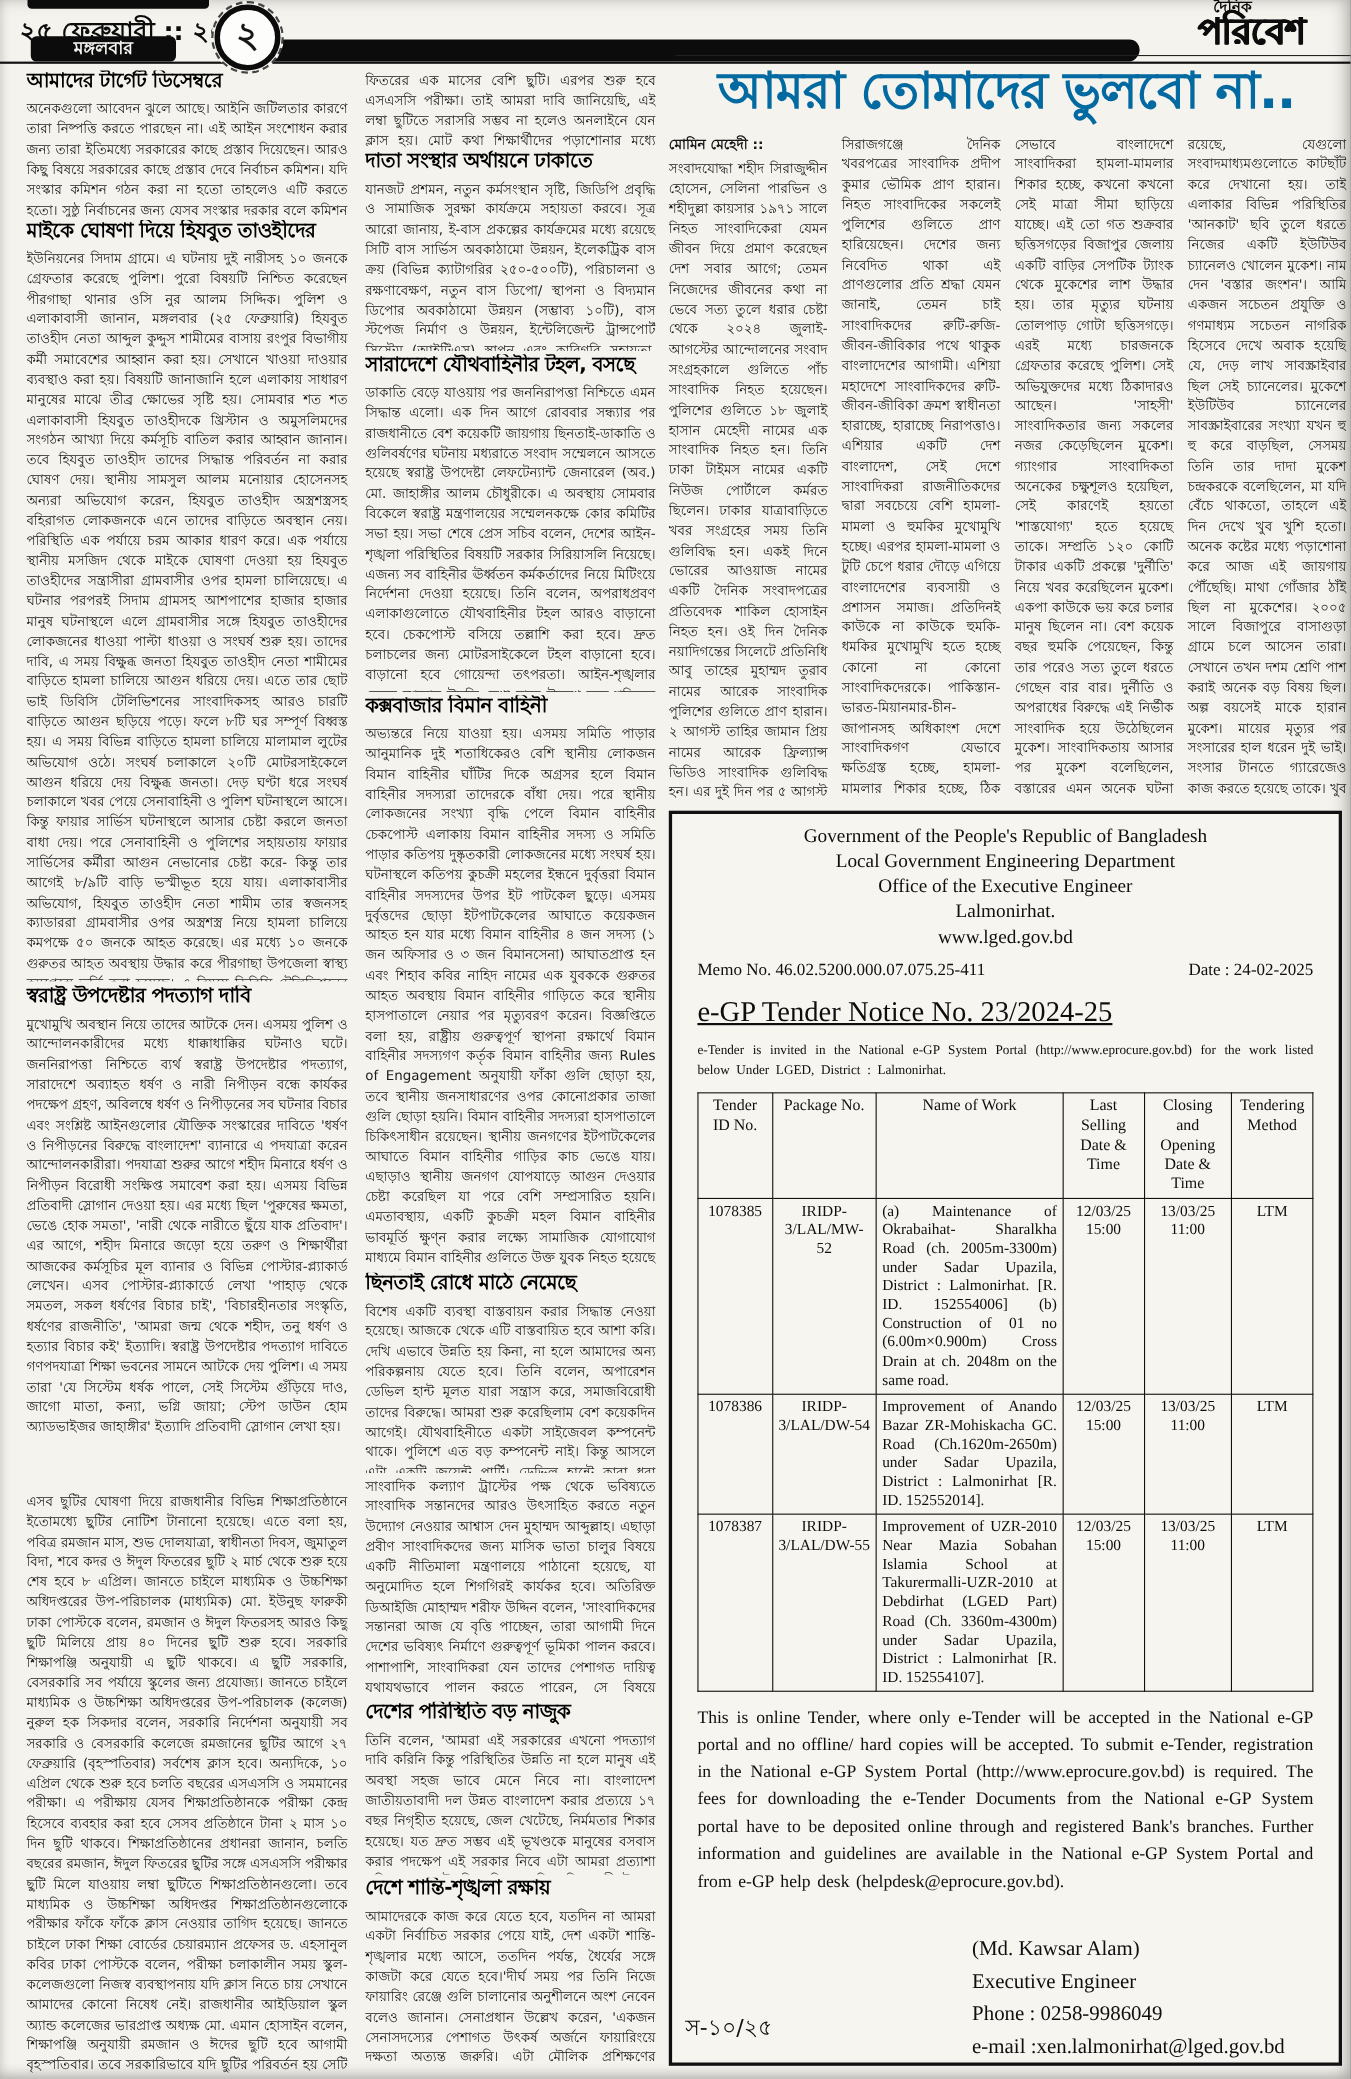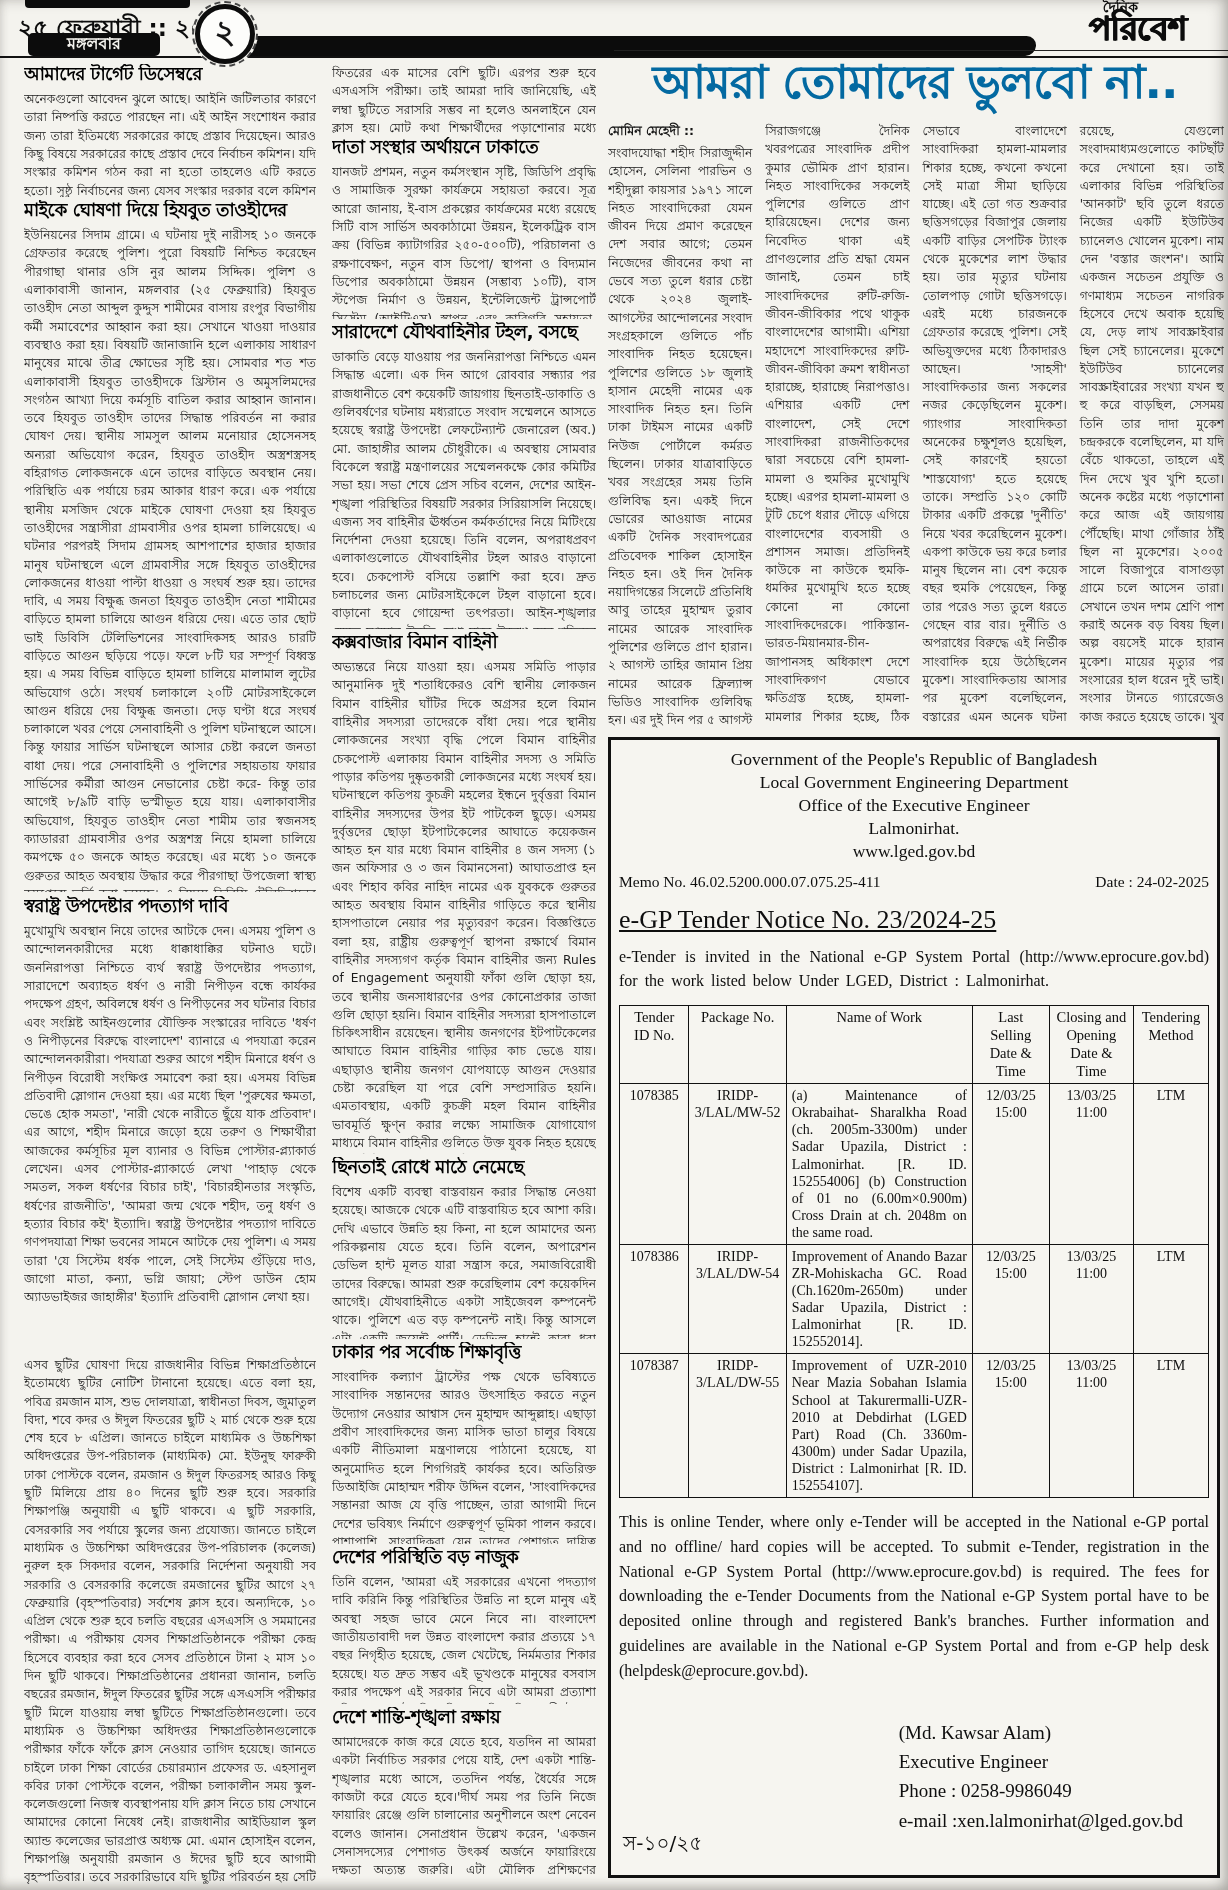--- a/index.html
+++ b/index.html
@@ -28,25 +28,25 @@
   .art{position:absolute;left:0;right:0;overflow:hidden;}
   .art h2{font-size:18px;line-height:1.12;margin:0 0 6px;font-weight:700;letter-spacing:-.5px;color:#000;}
   .bodytext{font-size:12.2px;line-height:1.5;text-align:justify;margin:0;color:#1b1b1b;}
   .byline{font-weight:700;margin:0 0 2px;font-size:12.5px;}
   
   #main-headline{position:absolute;left:606px;top:57px;width:618px;text-align:center;font-size:46px;font-weight:800;
         letter-spacing:-1px;margin:0;line-height:1.1;color:#0369a1;}
   #main-cols{position:absolute;left:608px;top:122px;width:616px;height:610px;column-count:4;column-gap:13px;overflow:hidden;}
   
   #tender{position:absolute;left:608px;top:737px;width:612px;height:1141px;border:3px solid #111;background:#f6f5f0;
-        box-sizing:border-box;padding:8px 8px;font-family:"Liberation Serif","DejaVu Serif",serif;color:#0e0e0e;overflow:hidden;}
+        box-sizing:border-box;padding:8px 23px;font-family:"Liberation Serif","DejaVu Serif",serif;color:#0e0e0e;overflow:hidden;}
   .gov{ text-align:center;font-size:17.5px;line-height:1.32;}
   .memo-row{display:flex;justify-content:space-between;font-size:15.5px;margin-top:10px;}
   .tender-title{text-align:left;font-size:26px;font-weight:400;text-decoration:underline;margin:14px 0 10px;}
-  .intro{font-size:16px;line-height:1.5;text-align:justify;word-spacing:3px;margin:6px 0 12px;}
+  .intro{font-size:12px;line-height:1.5;text-align:justify;word-spacing:3px;margin:6px 0 12px;}
   table.tender{width:100%;border-collapse:collapse;font-size:14px;line-height:1.22;}
   table.tender th,table.tender td{border:1.6px solid #111;padding:3px 5px;vertical-align:top;}
   table.tender th{font-weight:400;text-align:center;font-size:14.5px;}
   td.work{text-align:justify;}
   td.c{text-align:center;}
   .note{font-size:16px;line-height:1.55;text-align:justify;word-spacing:2px;margin-top:12px;}
   .sig{margin-top:34px;display:flex;justify-content:flex-end;}
   .sig-inner{font-size:19px;line-height:1.55;margin-right:26px;}
   .ref-code{position:absolute;left:12px;bottom:14px;font-size:20px;font-family:"DejaVu Sans",sans-serif;}
 </style>
@@ -101,21 +101,20 @@
     </section>
     <section class="art" style="top:568px;height:522px">
       <h2>কক্সবাজার বিমান বাহিনী</h2>
       <p class="bodytext">অভ্যন্তরে নিয়ে যাওয়া হয়। এসময় সমিতি পাড়ার আনুমানিক দুই শতাধিকেরও বেশি স্থানীয় লোকজন বিমান বাহিনীর ঘাঁটির দিকে অগ্রসর হলে বিমান বাহিনীর সদস্যরা তাদেরকে বাঁধা দেয়। পরে স্থানীয় লোকজনের সংখ্যা বৃদ্ধি পেলে বিমান বাহিনীর চেকপোস্ট এলাকায় বিমান বাহিনীর সদস্য ও সমিতি পাড়ার কতিপয় দুষ্কৃতকারী লোকজনের মধ্যে সংঘর্ষ হয়। ঘটনাস্থলে কতিপয় কুচক্রী মহলের ইন্ধনে দুর্বৃত্তরা বিমান বাহিনীর সদস্যদের উপর ইট পাটকেল ছুড়ে। এসময় দুর্বৃত্তদের ছোড়া ইটপাটকেলের আঘাতে কয়েকজন আহত হন যার মধ্যে বিমান বাহিনীর ৪ জন সদস্য (১ জন অফিসার ও ৩ জন বিমানসেনা) আঘাতপ্রাপ্ত হন এবং শিহাব কবির নাহিদ নামের এক যুবককে গুরুতর আহত অবস্থায় বিমান বাহিনীর গাড়িতে করে স্থানীয় হাসপাতালে নেয়ার পর মৃত্যুবরণ করেন। বিজ্ঞপ্তিতে বলা হয়, রাষ্ট্রীয় গুরুত্বপূর্ণ স্থাপনা রক্ষার্থে বিমান বাহিনীর সদস্যগণ কর্তৃক বিমান বাহিনীর জন্য Rules of Engagement অনুযায়ী ফাঁকা গুলি ছোড়া হয়, তবে স্থানীয় জনসাধারণের ওপর কোনোপ্রকার তাজা গুলি ছোড়া হয়নি। বিমান বাহিনীর সদস্যরা হাসপাতালে চিকিৎসাধীন রয়েছেন। স্থানীয় জনগণের ইটপাটকেলের আঘাতে বিমান বাহিনীর গাড়ির কাচ ভেঙে যায়। এছাড়াও স্থানীয় জনগণ যোপযাড়ে আগুন দেওয়ার চেষ্টা করেছিল যা পরে বেশি সম্প্রসারিত হয়নি। এমতাবস্থায়, একটি কুচক্রী মহল বিমান বাহিনীর ভাবমূর্তি ক্ষুণ্ন করার লক্ষ্যে সামাজিক যোগাযোগ মাধ্যমে বিমান বাহিনীর গুলিতে উক্ত যুবক নিহত হয়েছে বলে বিভিন্ন অপপ্রচার চালিয়ে যাচ্ছে, যা সত্য নয়। এক্ষেত্রে প্রচারিত গুলির খোসার ছবিটি পর্যবেক্ষণ করলে দেখা যায়, উক্ত খোসাটি ফাঁকা গুলির যা প্রাণঘাতি নয় এবং শুধু শব্দ তৈরি করে। যুবক নিহতের ঘটনায় বাংলাদেশ বিমান বাহিনী গভীর শোক ও পরিবারের প্রতি সহমর্মিতা প্রকাশ করছে। বিজ্ঞপ্তিতে আইএসপিআর জানায়, উক্ত ঘটনা প্রকাশে কিছু অনলাইন নিউজ পোর্টাল ও সামাজিক যোগাযোগ মাধ্যমে অসৎ উদ্দেশ্যে বিমান বাহিনী ঘাঁটি কক্সবাজার এর নাম বিমান বাহিনী ঘাঁটি শেখ হাসিনা হিসেবে উল্লেখ করা হচ্ছে- যা সত্য নয়। উক্ত ঘাঁটির নাম ২ ডিসেম্বর ২০২১ সালে সরকারি প্রজ্ঞাপনে পরিবর্তন করে বিমান বাহিনী ঘাঁটি কক্সবাজার রাখা হয় যা বর্তমানেও বহাল রয়েছে। আইএসপিআর আরও জানায়, বাংলাদেশ বিমান বাহিনী দেশের আকাশসীমা রক্ষার পাশাপাশি দেশের সার্বিক পরিস্থিতি মোকাবেলায় দেশের আপামর জনসাধারণের সাথে কাজ করে যাচ্ছে এবং ভবিষ্যতেও বিমান বাহিনী দেশের মানুষের কল্যাণে সর্বদা সচেষ্ট থাকবে। দেশের জনগণের জানমাল ও নিরাপত্তা রক্ষার্থে বাংলাদেশ বিমান বাহিনী সর্বদা অঙ্গীকারবদ্ধ।</p>
     </section>
     <section class="art" style="top:1093px;height:182px">
       <h2>ছিনতাই রোধে মাঠে নেমেছে</h2>
       <p class="bodytext">বিশেষ একটি ব্যবস্থা বাস্তবায়ন করার সিদ্ধান্ত নেওয়া হয়েছে। আজকে থেকে এটি বাস্তবায়িত হবে আশা করি। দেখি এভাবে উন্নতি হয় কিনা, না হলে আমাদের অন্য পরিকল্পনায় যেতে হবে। তিনি বলেন, অপারেশন ডেভিল হান্ট মূলত যারা সন্ত্রাস করে, সমাজবিরোধী তাদের বিরুদ্ধে। আমরা শুরু করেছিলাম বেশ কয়েকদিন আগেই। যৌথবাহিনীতে একটা সাইজেবল কম্পনেন্ট থাকে। পুলিশে এত বড় কম্পনেন্ট নাই। কিন্তু আসলে এটা একটি জয়েন্ট পার্টি। ডেভিল হান্টে কারা ধরা পড়ছে আপনারা একটু দেখেন। বড় সন্ত্রাস, বড় সন্ত্রাসকারী, চোরাকারবারি সবাই ধরা পড়ছে। বাহারুল আলম বলেন, একটি গোষ্ঠী চায় না বাংলাদেশে স্থিতিশীল পরিবেশ বজায় থাক। সেটার পেছনে রাজনৈতিক উদ্দেশ্য থাকতে পারে।</p>
     </section>
     <section class="art" style="top:1278px;height:202px">
-      <h2>ঢাকার পর সর্বোচ্চ শিক্ষাবৃত্তি</h2>
       <p class="bodytext">সাংবাদিক কল্যাণ ট্রাস্টের পক্ষ থেকে ভবিষ্যতে সাংবাদিক সন্তানদের আরও উৎসাহিত করতে নতুন উদ্যোগ নেওয়ার আশ্বাস দেন মুহাম্মদ আব্দুল্লাহ। এছাড়া প্রবীণ সাংবাদিকদের জন্য মাসিক ভাতা চালুর বিষয়ে একটি নীতিমালা মন্ত্রণালয়ে পাঠানো হয়েছে, যা অনুমোদিত হলে শিগগিরই কার্যকর হবে। অতিরিক্ত ডিআইজি মোহাম্মদ শরীফ উদ্দিন বলেন, 'সাংবাদিকদের সন্তানরা আজ যে বৃত্তি পাচ্ছেন, তারা আগামী দিনে দেশের ভবিষ্যৎ নির্মাণে গুরুত্বপূর্ণ ভূমিকা পালন করবে। পাশাপাশি, সাংবাদিকরা যেন তাদের পেশাগত দায়িত্ব যথাযথভাবে পালন করতে পারেন, সে বিষয়ে সহযোগিতার আশ্বাস দেন।' অনুষ্ঠানে উপস্থিত অতিথিরা শিক্ষাবৃত্তি প্রাপ্ত শিক্ষার্থীদের অভিনন্দন জানিয়ে তাদের সাফল্য কামনা করেন এবং সাংবাদিক কল্যাণ ট্রাস্টের এই মহৎ উদ্যোগকে স্বাগত জানান।</p>
     </section>
     <section class="art" style="top:1483px;height:157px">
       <h2>দেশের পরিস্থিতি বড় নাজুক</h2>
       <p class="bodytext">তিনি বলেন, 'আমরা এই সরকারের এখনো পদত্যাগ দাবি করিনি কিন্তু পরিস্থিতির উন্নতি না হলে মানুষ এই অবস্থা সহজ ভাবে মেনে নিবে না। বাংলাদেশ জাতীয়তাবাদী দল উন্নত বাংলাদেশ করার প্রত্যয়ে ১৭ বছর নিগৃহীত হয়েছে, জেল খেটেছে, নির্মমতার শিকার হয়েছে। যত দ্রুত সম্ভব এই ভূখণ্ডকে মানুষের বসবাস করার পদক্ষেপ এই সরকার নিবে এটা আমরা প্রত্যাশা করি।'এ সময় উপস্থিত ছিলেন, বিএনপির পল্লী উন্নয়ন ও সমবায় বিষয়ক সম্পাদক ফরহাদ হোসেন আজাদ, সহ সাংগঠনিক সম্পাদক আব্দুর খালেক, রংপুর মহানগর বিএনপির আহ্বায়ক সামছুজ্জামান সামু, জেলা বিএনপির আহবায়ক সাইফুল ইসলামসহ অনেক।</p>
     </section>
     <section class="art" style="top:1643px;height:172px">
       <h2>দেশে শান্তি-শৃঙ্খলা রক্ষায়</h2>
       <p class="bodytext">আমাদেরকে কাজ করে যেতে হবে, যতদিন না আমরা একটা নির্বাচিত সরকার পেয়ে যাই, দেশ একটা শান্তি-শৃঙ্খলার মধ্যে আসে, ততদিন পর্যন্ত, ধৈর্যের সঙ্গে কাজটা করে যেতে হবে।'দীর্ঘ সময় পর তিনি নিজে ফায়ারিং রেঞ্জে গুলি চালানোর অনুশীলনে অংশ নেবেন বলেও জানান। সেনাপ্রধান উল্লেখ করেন, 'একজন সেনাসদস্যের পেশাগত উৎকর্ষ অর্জনে ফায়ারিংয়ে দক্ষতা অত্যন্ত জরুরি। এটা মৌলিক প্রশিক্ষণের অবিচ্ছেদ্য অংশ। প্রতিবছর এই প্রতিযোগিতা সেনাসদস্যদের কাঙ্ক্ষিত মানোন্নয়নে গুরুত্বপূর্ণ ভূমিকা রাখে।'</p>
     </section>

